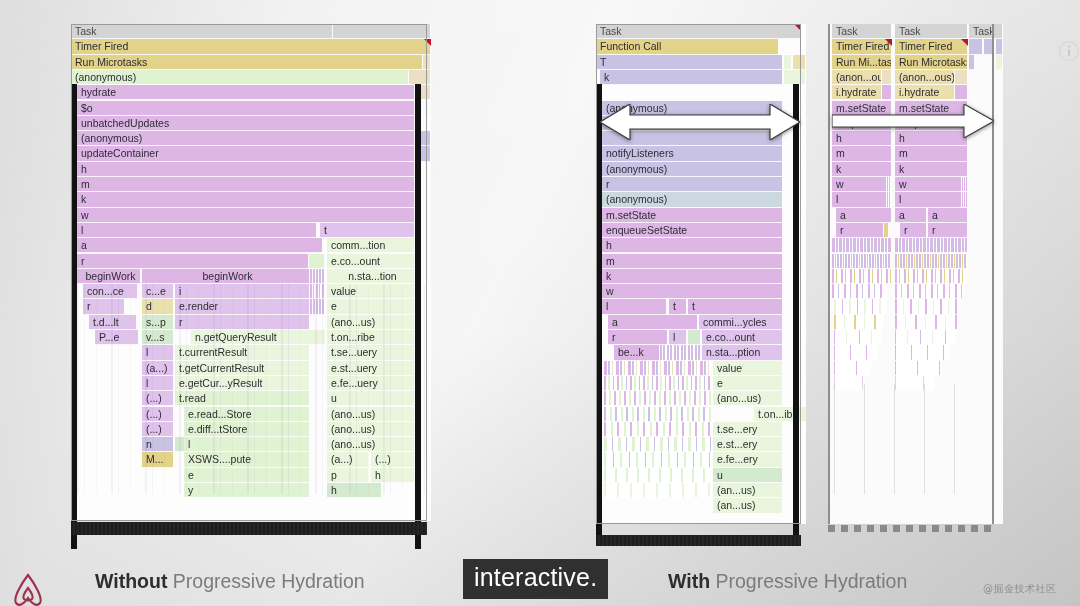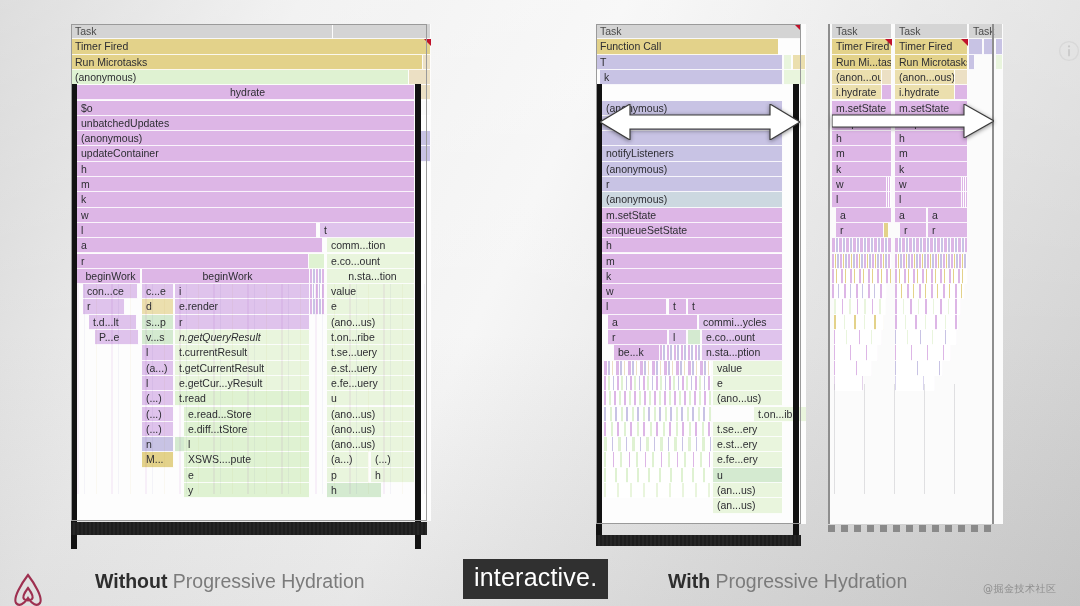--- a/index.html
+++ b/index.html
@@ -108,21 +108,21 @@
     <div class="row" style="top:30.6px; width:360px;">
       <div class="blk yellow" style="left:0; width:352px;">Run Microtasks</div>
       <div class="blk tan" style="left:352px; width:8px;"></div>
     </div>
 
     <div class="row" style="top:45.9px; width:360px;">
       <div class="blk green" style="left:0; width:338px;">(anonymous)</div>
       <div class="blk tan" style="left:338px; width:22px;"></div>
     </div>
 
-    <div class="row" style="top:61.2px; width:360px;text-align:center;">
+    <div class="row" style="top:61.2px; width:360px;">
       <div class="blk purple" style="left:6px; width:338px;">hydrate</div>
       <div class="blk tan" style="left:344px; width:16px;"></div>
     </div>
     <div class="row" style="top:76.5px; width:360px;">
       <div class="blk purple" style="left:6px; width:338px;">$o</div>
       <div class="blk white" style="left:344px;width:16px;"></div>
     </div>
     <div class="row" style="top:91.8px; width:360px;">
       <div class="blk purple" style="left:6px; width:338px;">unbatchedUpdates</div>
     </div>
@@ -189,21 +189,21 @@
     <div class="row" style="top:290.7px; width:360px;">
       <div class="blk purple2" style="left:18px; width:48px;">t.d...lt</div>
       <div class="blk green3" style="left:71px; width:32px;">s...p</div>
       <div class="blk purple2" style="left:104px; width:135px;">r</div>
       <div class="blk green2" style="left:256px; width:88px;">(ano...us)</div>
     </div>
 
     <div class="row" style="top:306px; width:360px;">
       <div class="blk purple2" style="left:24px; width:44px;">P...e</div>
       <div class="blk green3" style="left:71px; width:32px;">v...s</div>
-      <div class="blk green2" style="left:104px; width:135px;font-style:italic;">n.getQueryResult</div>
+      <div class="blk green2" style="left:120px; width:135px;">n.getQueryResult</div>
       <div class="blk green2" style="left:256px; width:88px;">t.on...ribe</div>
     </div>
 
     <div class="row" style="top:321.3px; width:360px;">
       <div class="blk purple2" style="left:71px; width:32px;">l</div>
       <div class="blk green2" style="left:104px; width:135px;">t.currentResult</div>
       <div class="blk green2" style="left:256px; width:88px;">t.se...uery</div>
     </div>
 
     <div class="row" style="top:336.6px; width:360px;">

